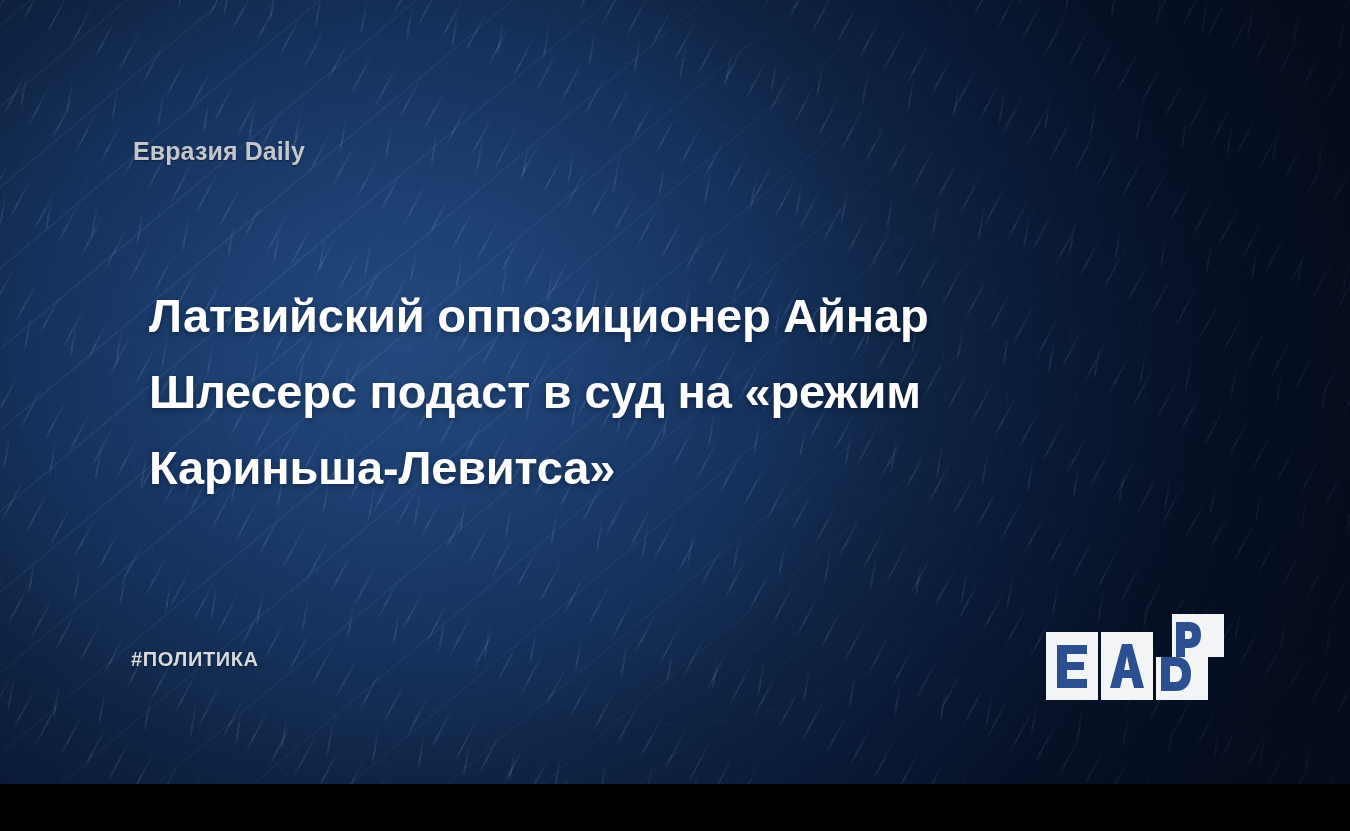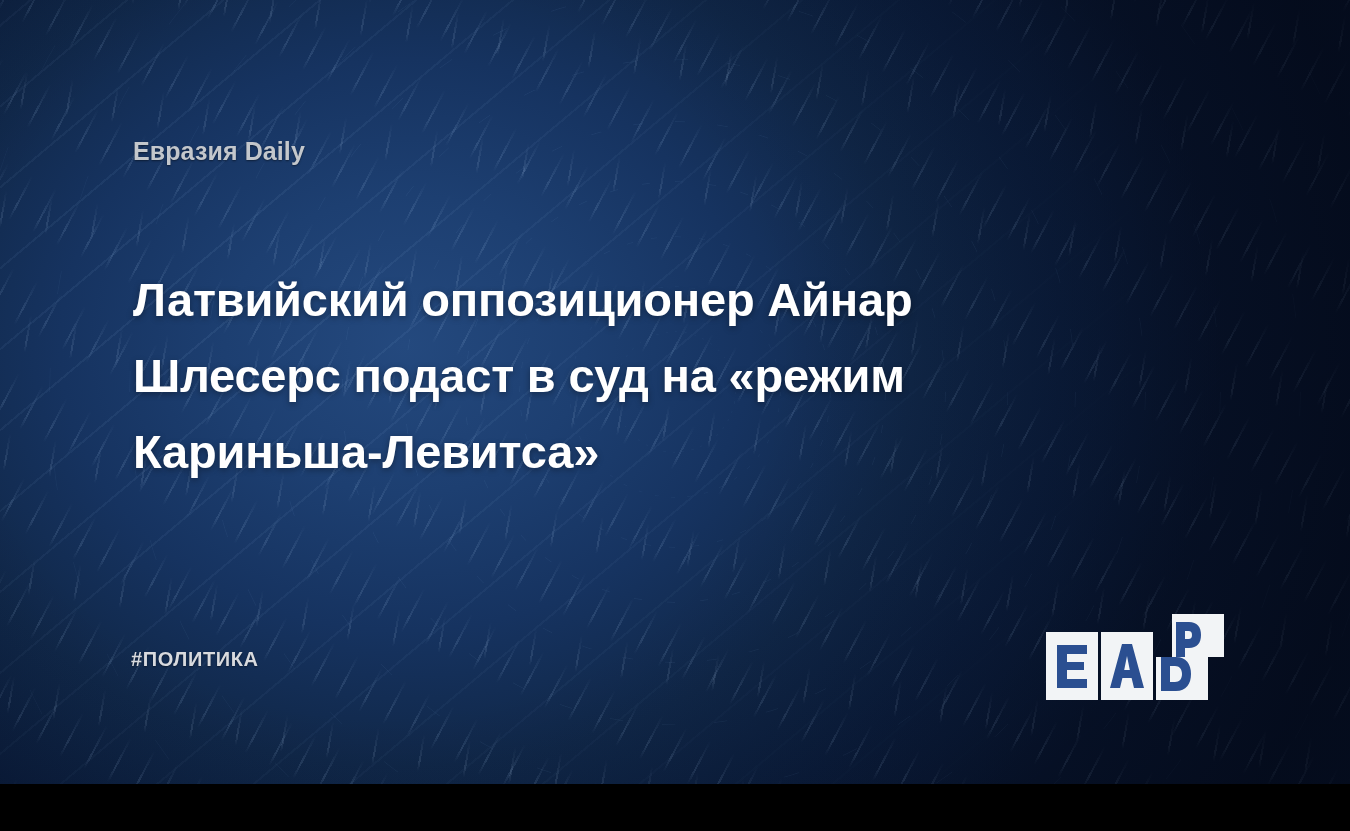--- a/index.html
+++ b/index.html
@@ -130,21 +130,21 @@
     color: #c3c7cc;
     white-space: nowrap;
     text-shadow: 0 1px 2px rgba(0,0,0,.45);
   }
 
   .headline {
     position: absolute;
     left: 133px;
     top: 262px;
     width: 940px;
-    margin: 0;
+    margin: 16px;
     font-size: 47px;
     font-weight: 700;
     line-height: 76px;
     color: #ffffff;
     letter-spacing: -0.2px;
     text-shadow: 0 2px 6px rgba(0,0,0,.35);
   }
 
   .hashtag {
     position: absolute;

